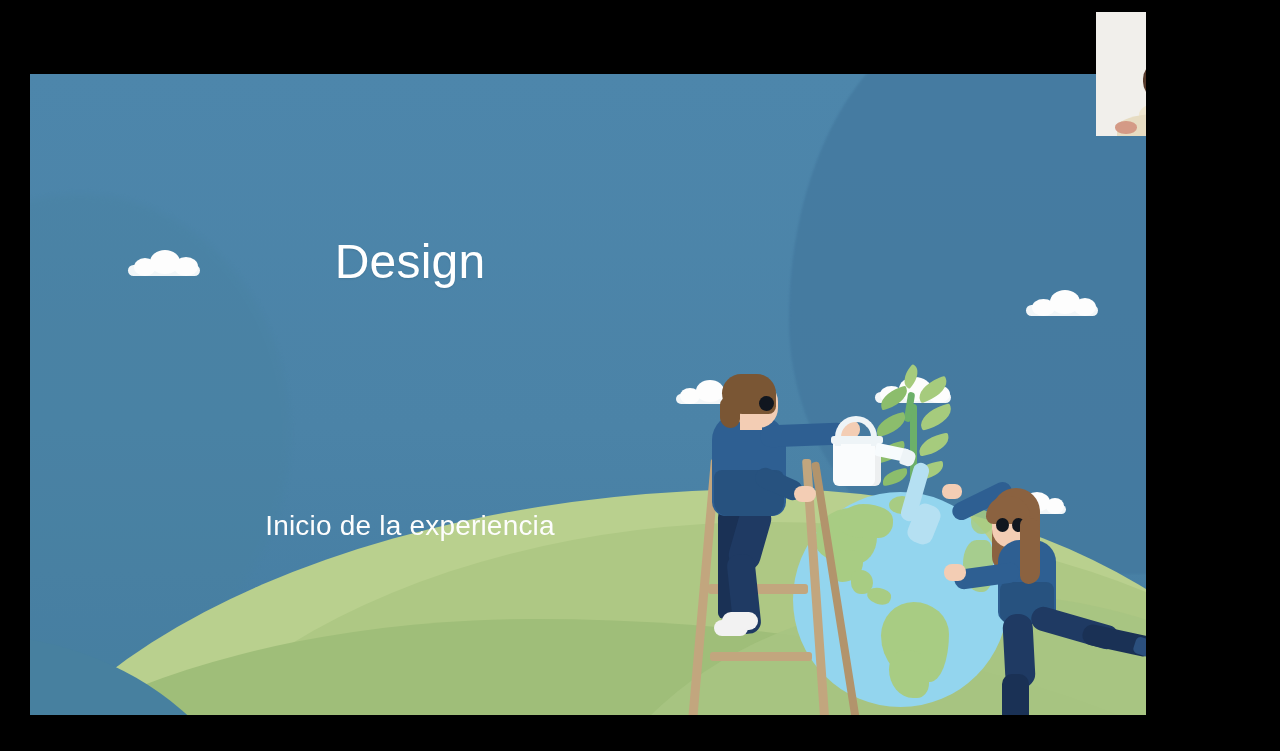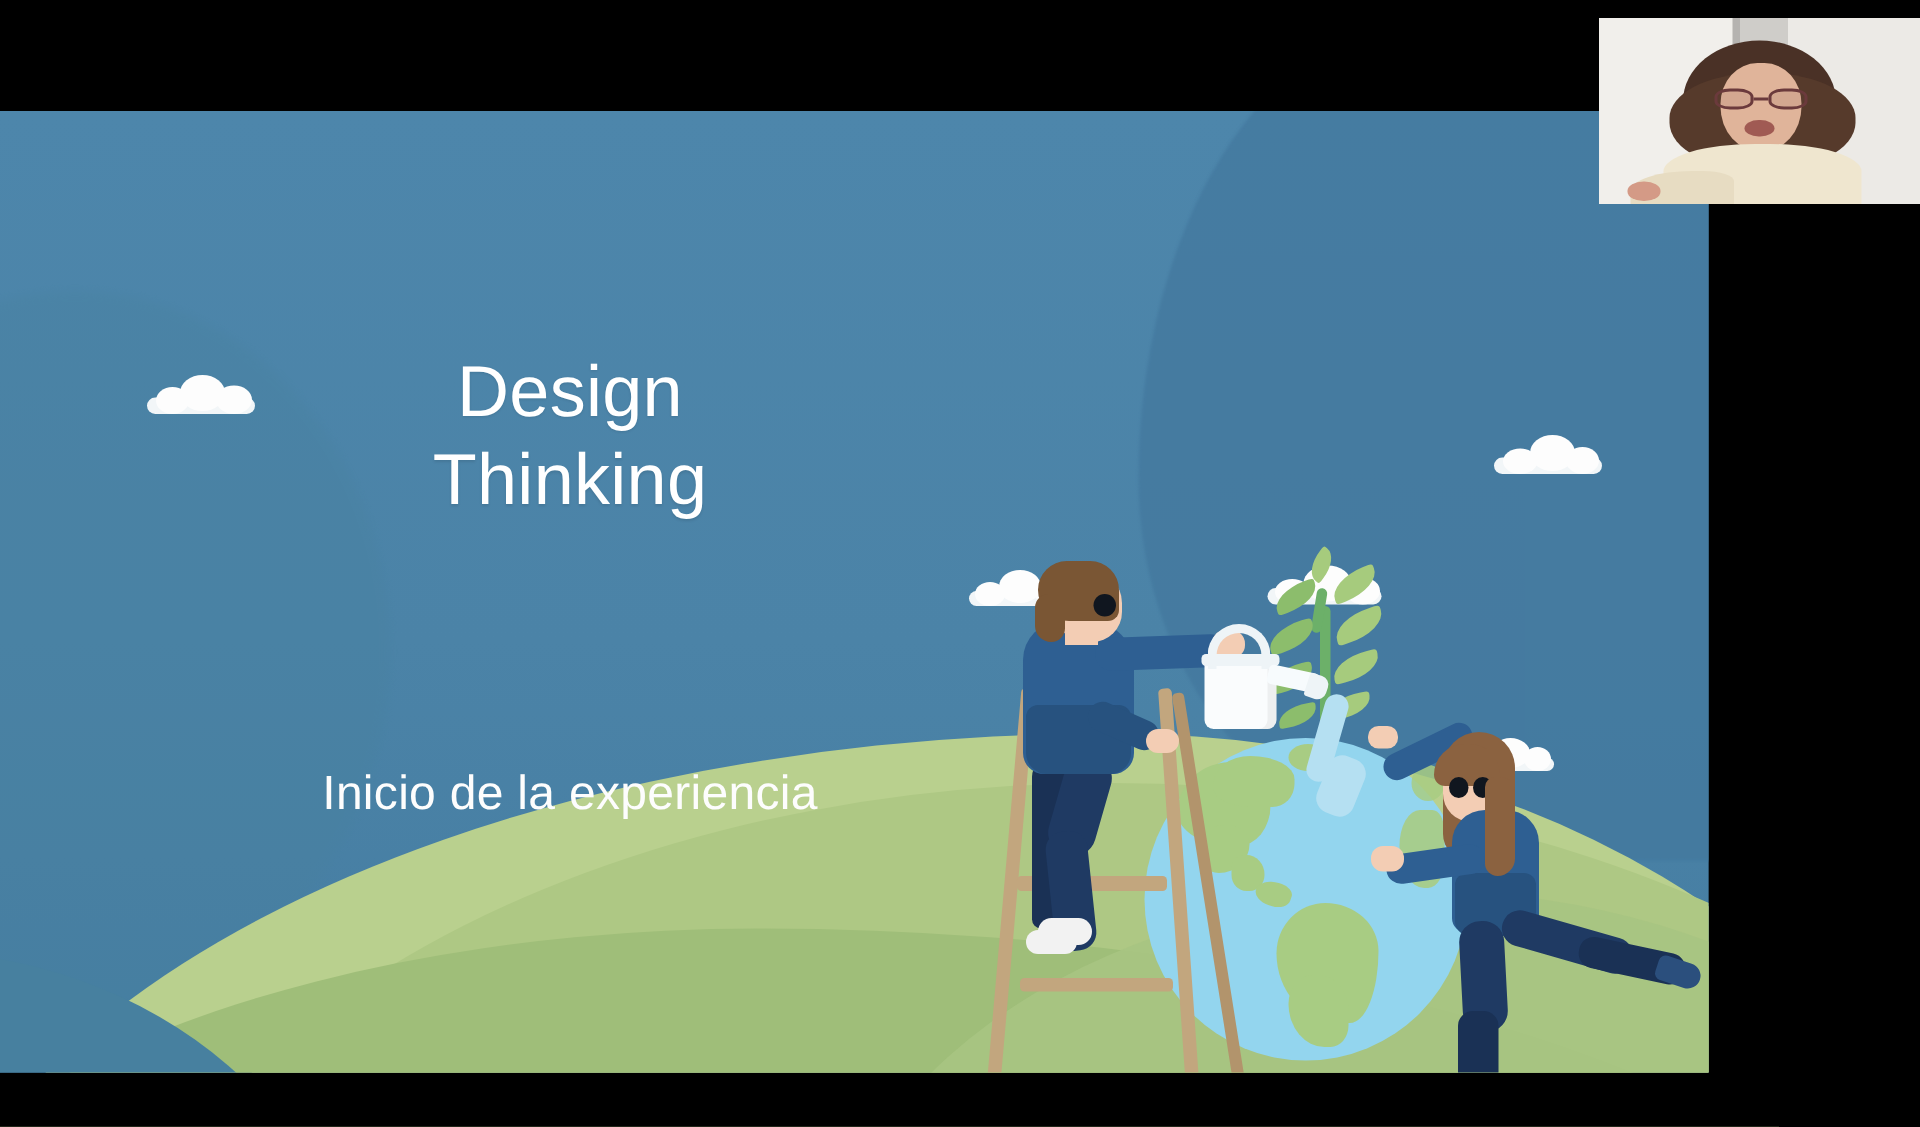--- a/index.html
+++ b/index.html
@@ -1,18 +1,18 @@
 <!DOCTYPE html>
 <html><head>
 <meta charset="utf-8">
 <style>
   html,body{margin:0;padding:0;background:#000;}
   body{width:1280px;height:751px;overflow:hidden;font-family:"Liberation Sans",sans-serif;}
 
-  #stage{position:relative;width:1280px;height:751px;background:#000;overflow:hidden;}
+  #stage{position:relative;width:1116px;height:751px;background:#000;overflow:hidden;margin-left:30px;}
 
   
   #slide{
     position:absolute;left:0;top:74px;width:1139px;height:641px;
     background:#4d86ab;overflow:hidden;
   }
   
   .sky-grad{position:absolute;inset:0;
     background:linear-gradient(180deg,#4d86ab 0%,#4b83a7 55%,#457da2 100%);}
   .sky-dark-right{position:absolute;right:-40px;top:-60px;width:420px;height:560px;
@@ -65,21 +65,21 @@
 
   
   .can{position:absolute;background:#fafcfd;}
   .water{position:absolute;background:#b5e0f2;}
 
   
   #title-block{position:absolute;left:170px;top:158px;width:420px;text-align:center;
     color:#fff;font-size:48px;line-height:1.23;font-weight:400;letter-spacing:.2px;
     text-shadow:0 1px 2px rgba(0,0,0,.10);}
   #subtitle{position:absolute;left:170px;top:436px;width:420px;text-align:center;
-    color:#fdfdfd;font-size:32px;font-weight:400;letter-spacing:.2px;}
+    color:#fdfdfd;font-size:28px;font-weight:400;letter-spacing:.2px;}
 
   
   #webcam{position:absolute;left:1066px;top:12px;width:214px;height:124px;overflow:hidden;
     background:#e9e6e1;}
   #webcam .wall-l{position:absolute;left:0;top:0;width:44%;height:100%;background:#f1efeb;}
   #webcam .wall-r{position:absolute;right:0;top:0;width:42%;height:100%;background:#eceae6;}
   #webcam .panel{position:absolute;left:43%;top:0;width:16%;height:62%;background:#cfcdc9;}
   #webcam .panel2{position:absolute;left:41.5%;top:0;width:2.5%;height:62%;background:#b5b3b0;}
   #webcam .hairmass{position:absolute;left:26%;top:12%;width:48%;height:66%;
     background:#4a3126;border-radius:50% 50% 44% 44%;}
@@ -296,21 +296,20 @@
 
       <div class="pant" style="position:absolute;left:46px;top:136px;width:30px;height:74px;
            border-radius:14px;transform:rotate(-3deg);"></div>
       <div class="pant-dk" style="position:absolute;left:44px;top:196px;width:27px;height:52px;
            border-radius:10px;"></div>
 
     </div>
 
     <div id="title-block">
       <div>Design</div>
-      <div>Thinking</div>
     </div>
 
     <div id="subtitle">Inicio de la experiencia</div>
 
   </div>
 
   <div id="webcam">
     <div class="wall-l"></div>
     <div class="wall-r"></div>
     <div class="panel"></div>

